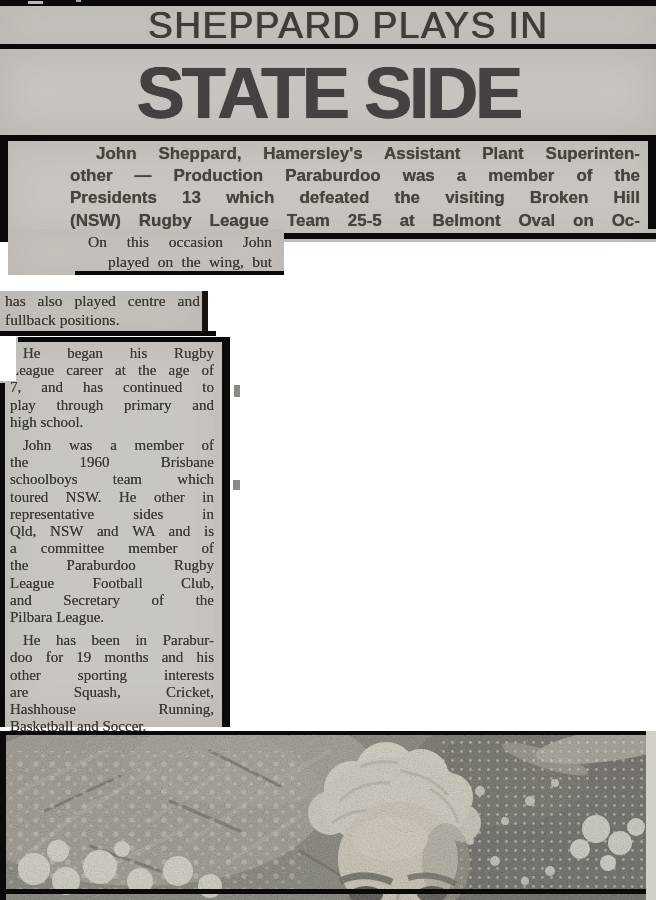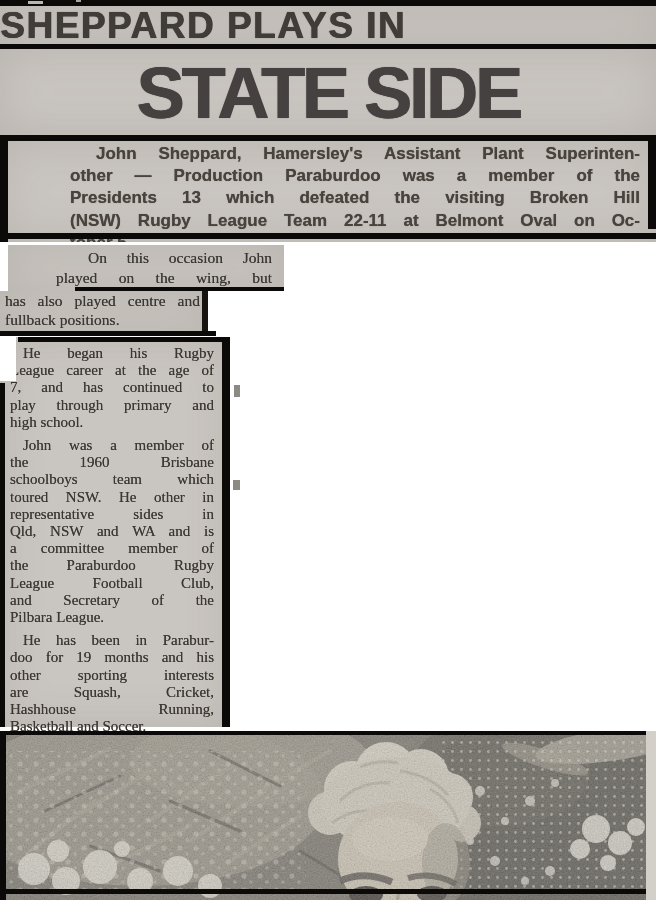--- a/index.html
+++ b/index.html
@@ -16,23 +16,23 @@
   .paper{background:var(--newsprint);box-shadow:inset 0 0 45px rgba(120,114,105,.20);}
   .black{background:var(--scan-black);}
 
   
   .top-bar{left:0;top:0;width:656px;height:6px;}
   .top-dash1{left:28px;top:1px;width:15px;height:3px;background:#b9b5b0;}
   .top-dash2{left:76px;top:0;width:5px;height:2px;background:#a8a4a0;}
 
   
   .kicker-strip{left:0;top:6px;width:656px;height:38px;}
-  .kicker-text{padding-top:1px;font-size:37px;line-height:37px;
-    font-weight:bold;letter-spacing:1.5px;color:var(--headline-ink);
-    text-shadow:0.8px 0 0 currentColor,0 0 1px rgba(64,60,56,.7);}
+  .kicker-text{padding-top:1px;text-align:center;font-size:37px;line-height:37px;
+    font-weight:normal;letter-spacing:1.5px;color:var(--headline-ink);
+    text-shadow:0.8px 0 0 currentColor,0 0 1px rgba(64,60,56,.7);padding-left:40px;}
   .gap-bar{left:0;top:44px;width:656px;height:5px;}
   .main-strip{left:0;top:49px;width:656px;height:86px;}
   .main-text{padding-top:3px;text-align:center;font-size:72px;line-height:82px;
     font-weight:bold;letter-spacing:-3px;color:#454140;
     text-shadow:1px 0 0 currentColor,0 0 1px rgba(64,60,56,.6);}
   .border-135{left:0;top:135px;width:656px;height:6px;}
 
   
   .intro-frame{left:0;top:141px;width:656px;height:101px;overflow:hidden;}
   .intro-text{position:absolute;left:0;top:0;right:0;padding:2px 16px 0 70px;
@@ -41,26 +41,26 @@
   .intro-left-edge{left:0;top:141px;width:8px;height:101px;}
   .intro-right-edge{left:648px;top:141px;width:8px;height:88px;}
   .intro-bottom{position:absolute;left:0;top:92px;width:656px;height:6px;background:var(--scan-black);}
 
   
   .jline{text-align:justify;text-align-last:justify;}
   .jline.jlast{text-align-last:left;}
   .intro-text .jline:first-child{padding-left:26px;}
 
   
-  .wing-clip{left:8px;top:245px;width:276px;height:46px;overflow:visible;}
+  .wing-clip{left:8px;top:229px;width:276px;height:46px;overflow:visible;}
   .serif{font-family:"Liberation Serif",serif;color:var(--body-ink);
     text-shadow:0 0 0.5px rgba(59,55,51,.8);}
   .wing-text{padding-top:3px;font-size:15.5px;line-height:19.5px;}
   .wing-text .jline:nth-child(1){padding-left:80px;padding-right:12px;}
-  .wing-text .jline:nth-child(2){padding-left:48px;padding-right:12px;}
+  .wing-text .jline:nth-child(2){padding-left:100px;padding-right:12px;}
   .wing-text .jline.jlast{text-align-last:justify;}
   .wing-bottom{position:absolute;left:67px;bottom:0;width:209px;height:4px;background:var(--scan-black);}
 
   
   .centre-clip{left:0;top:291px;width:216px;height:45px;background:transparent;}
   .centre-paper{position:absolute;left:0;top:0;width:208px;height:40px;}
   .centre-text{padding:1px 8px 0 5px;font-size:15.5px;line-height:18.5px;}
   .centre-right-edge{position:absolute;left:202px;top:0;width:6px;height:40px;background:#161311;}
   .centre-bottom{position:absolute;left:0;top:40px;width:216px;height:5px;background:var(--scan-black);}
 
@@ -102,21 +102,21 @@
     <div class="main-text">STATE SIDE</div>
   </div>
 
   <div class="abs black border-135"></div>
 
   <div class="abs paper intro-frame">
     <div class="intro-text">
         <div class="jline">John Sheppard, Hamersley's Assistant Plant Superinten-</div>
         <div class="jline">other — Production Paraburdoo was a member of the</div>
         <div class="jline">Presidents 13 which defeated the visiting Broken Hill</div>
-        <div class="jline">(NSW) Rugby League Team 22-11 at Belmont Oval on Oc-</div>
+        <div class="jline">(NSW) Rugby League Team 25-5 at Belmont Oval on Oc-</div>
         <div class="jline jlast">tober 5.</div>
       </div>
     <div class="intro-bottom"></div>
   </div>
   <div class="abs black intro-left-edge"></div>
   <div class="abs black intro-right-edge"></div>
 
   <div class="abs paper wing-clip">
     <div class="wing-text serif">
         <div class="jline">On this occasion John</div>

